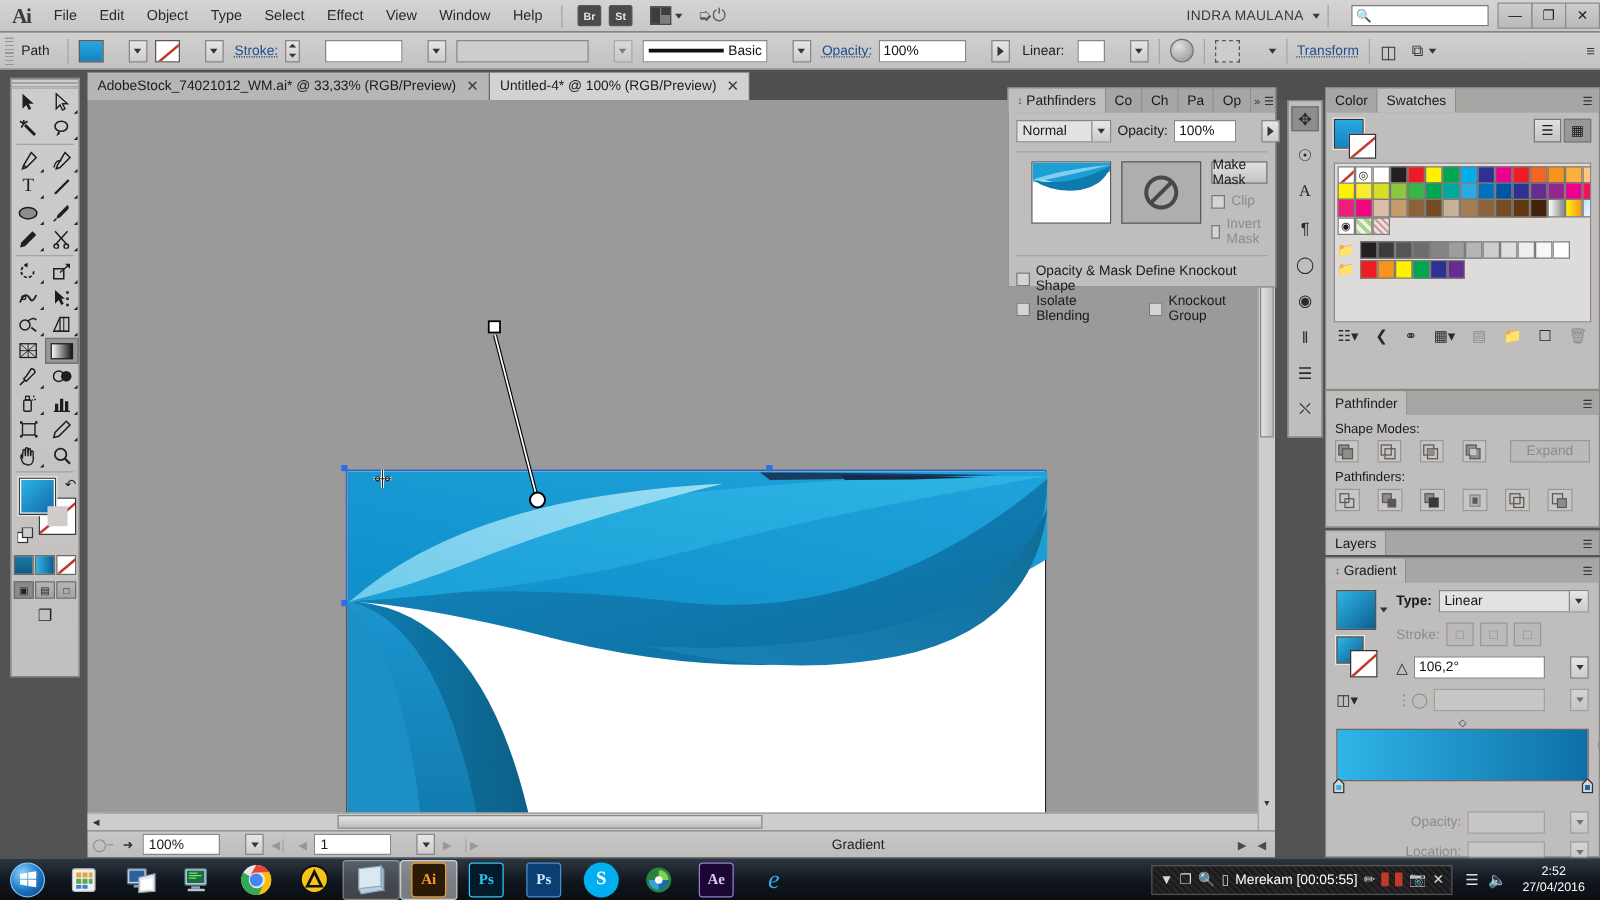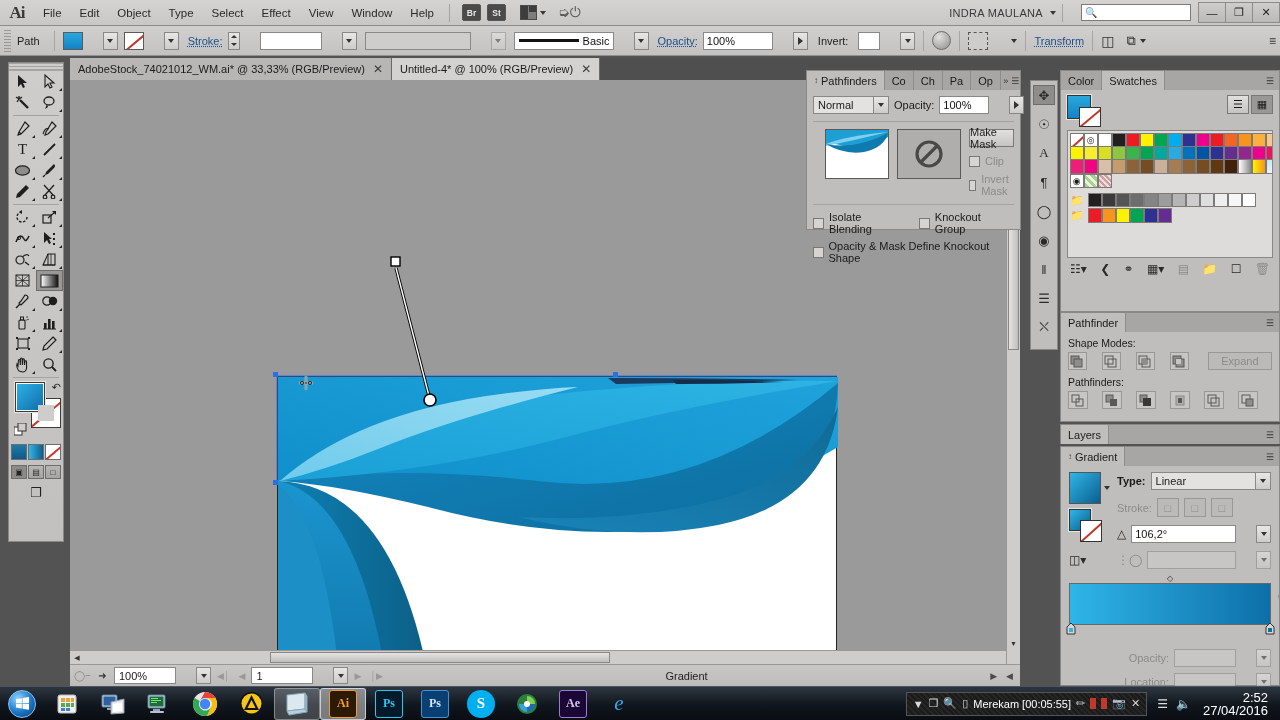--- a/index.html
+++ b/index.html
@@ -248,21 +248,21 @@
   .tray {
     margin-left:auto; display:flex; align-items:center; height:34px; padding-right:4px;
   }
   .rec-bar { display:flex; align-items:center; gap:5px; height:24px;
      background:repeating-linear-gradient(45deg,#1b1b1b 0 2px,#262626 2px 4px);
      border:1px solid #555; padding:0 6px; margin-right:6px; }
   .rec-txt { color:#fff; font-size:11px; }
   .rec-ico { color:#d8d8d8; font-size:11px; }
   .rec-dot { width:6px;height:11px; background:#c0392b; }
   .tray-ico { color:#dcdcdc; font-size:12px; padding:0 4px; }
-  .clock { color:#fff; font-size:13px; text-align:right; line-height:13px; padding:0 8px; }
+  .clock { color:#fff; font-size:10px; text-align:center; line-height:13px; padding:0 8px; }
 
   .apptile { width:28px;height:28px;border-radius:3px; display:flex;align-items:center;justify-content:center;
      font-size:12px; font-weight:bold; font-family:"Liberation Serif",serif; }
 </style>
 </head>
 <body>
 
 <div class="app">
 
   <div class="menubar">
@@ -344,21 +344,21 @@
           <div class="caret"></div>
         </div>
     </div>
     <div class="lnk" style="margin-left:9px;">Opacity:</div>
     <div class="combo" style="margin-left:5px;">
       <div class="field" style="width:70px;">100%</div>
       <div class="play-btn">
           <div class="play-tri"></div>
         </div>
     </div>
-    <div class="cb-label" style="margin-left:10px;">Invert:</div>
+    <div class="cb-label" style="margin-left:10px;">Linear:</div>
     <div class="combo" style="margin-left:4px;">
       <div class="field" style="width:22px;"></div>
       <div class="dd-btn">
           <div class="caret"></div>
         </div>
     </div>
     <div class="cb-sep"></div>
     <div class="round-ico"></div>
     <div class="cb-sep"></div>
     <div class="combo">
@@ -822,29 +822,29 @@
             <div class="cb"></div>
             <span class="lbl dis">Clip</span>
           </div>
           <div class="row" style="margin-top:6px;">
             <div class="cb"></div>
             <span class="lbl dis">Invert Mask</span>
           </div>
         </div>
       </div>
       <div style="height:1px;background:#a5a3a1;margin:7px 0 6px;"></div>
+      <div class="row" style="margin-top:5px;">
+        <div class="cb"></div>
+        <span class="lbl">Opacity &amp; Mask Define Knockout Shape</span>
+      </div>
       <div class="row">
         <div class="cb"></div>
         <span class="lbl">Isolate Blending</span>
         <div class="cb" style="margin-left:7px;"></div>
         <span class="lbl">Knockout Group</span>
-      </div>
-      <div class="row" style="margin-top:5px;">
-        <div class="cb"></div>
-        <span class="lbl">Opacity &amp; Mask Define Knockout Shape</span>
       </div>
     </div>
   </div>
 
   <div class="panel" style="left:1060px; top:70px; width:220px; height:242px;">
     <div class="ptabs">
       <div class="ptab">Color</div>
       <div class="ptab active">Swatches</div>
       <div class="ptab-fill"></div>
       <div class="pmenu">☰</div>

